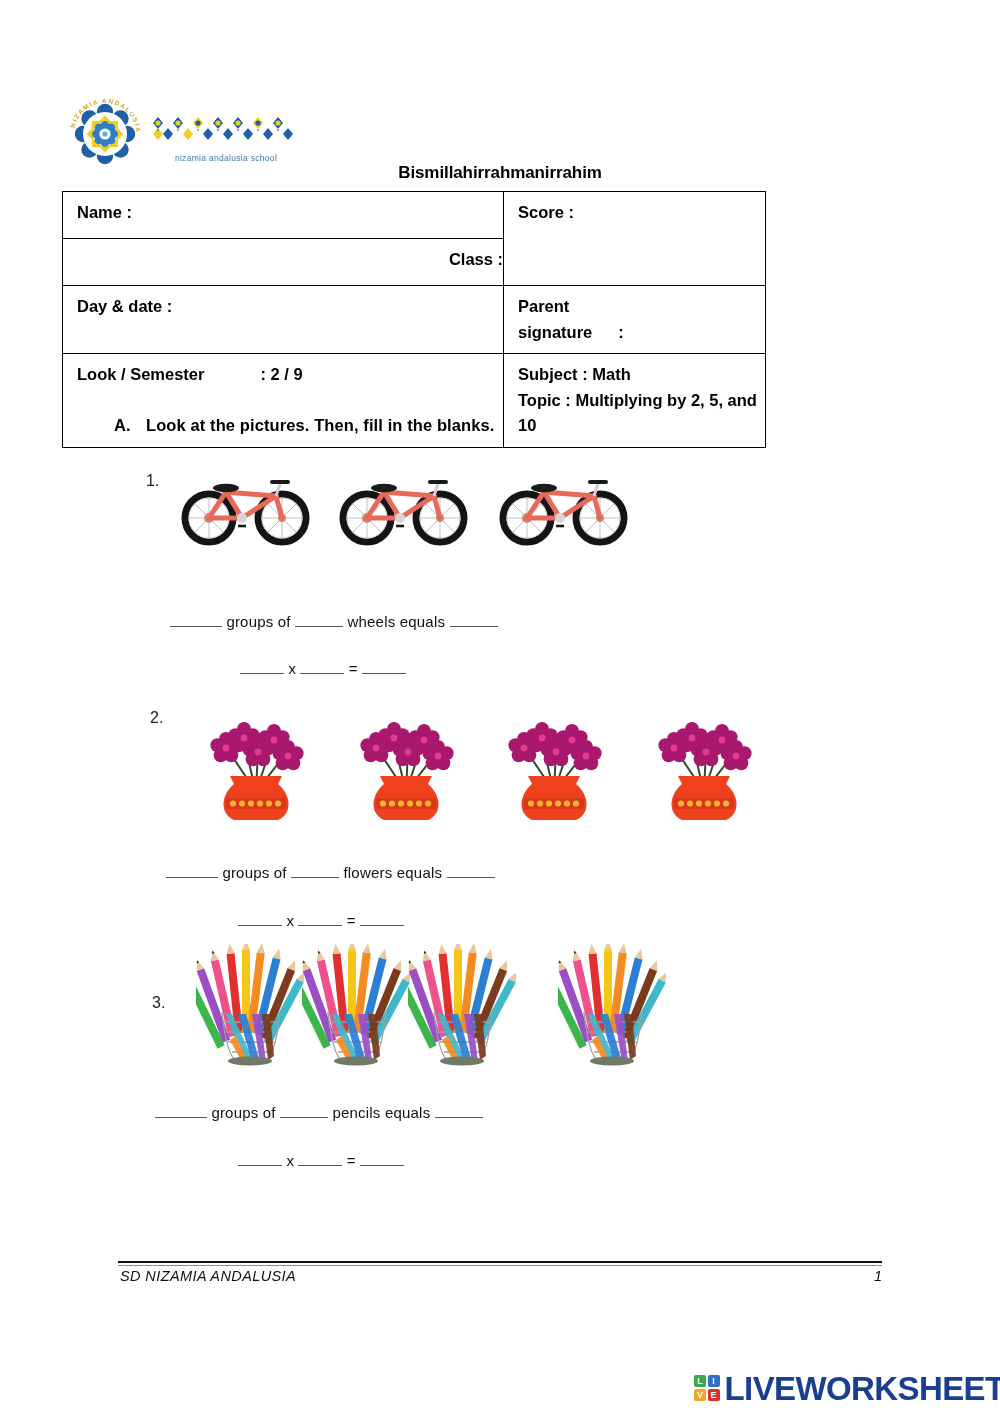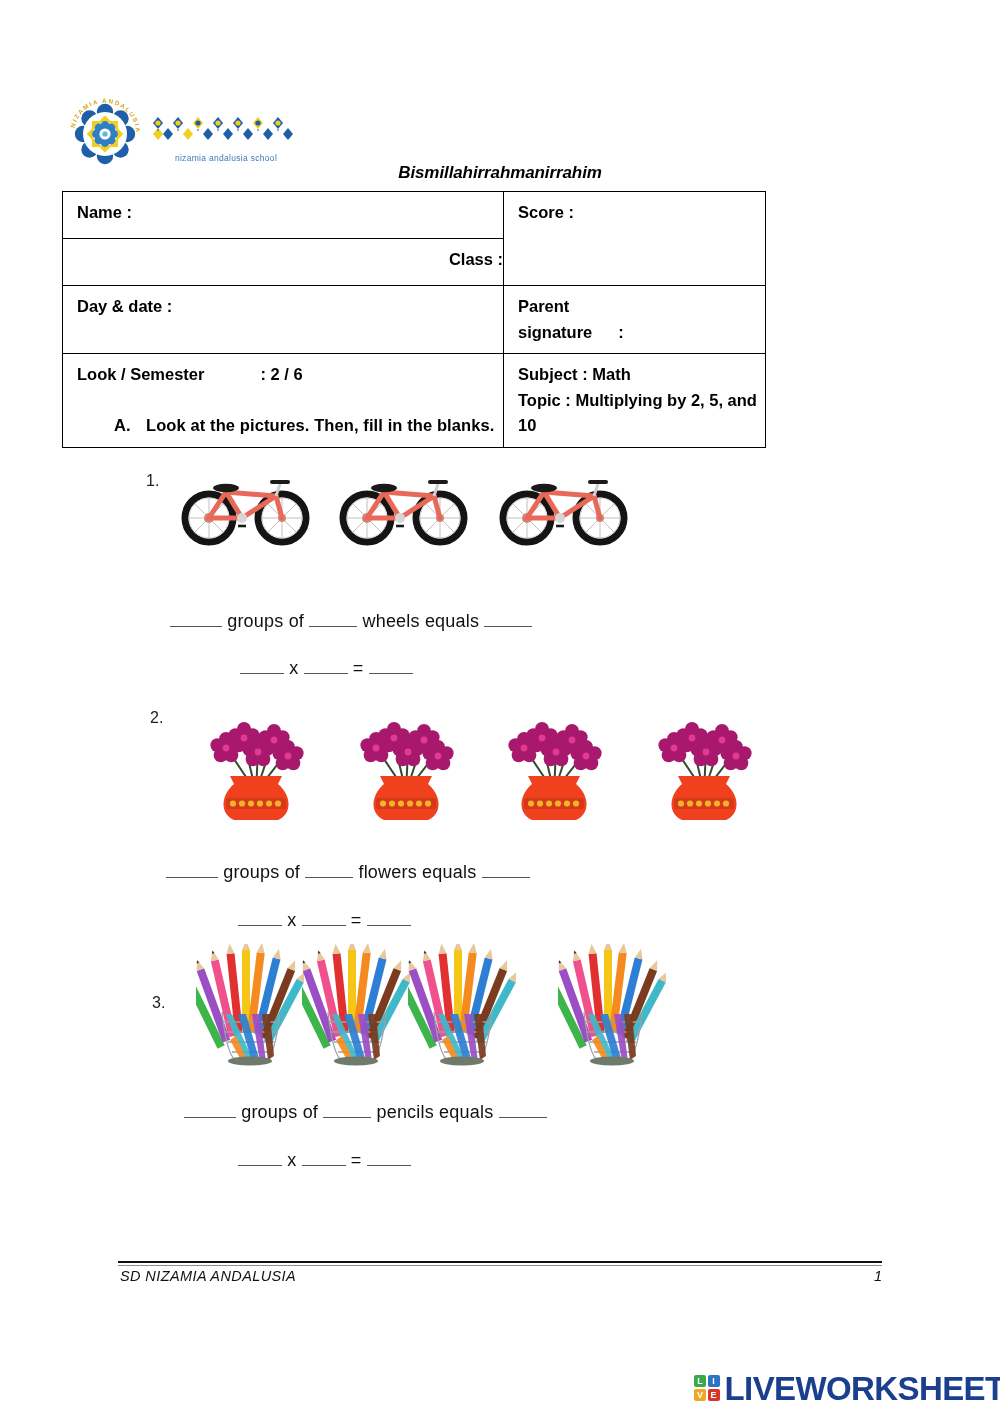--- a/index.html
+++ b/index.html
@@ -21,21 +21,21 @@
     position:absolute;left:82px;top:58px;width:152px;
     text-align:center;font-size:8.5px;letter-spacing:.3px;
     color:#1f5fa8;font-family:"Liberation Sans", sans-serif;
     white-space:nowrap;opacity:.85;
   }
 
   .bismillah{
     position:absolute;left:0;top:0;width:1000px;top:163px;
     text-align:center;
     font-family:"Liberation Sans", sans-serif;
-    font-weight:bold;font-style:italic;font-size:17px;
+    font-weight:bold;font-size:17px;
     letter-spacing:-.1px;
   }
 
   
   .info-table{
     position:absolute;left:62px;top:191px;width:704px;
     border:1.6px solid #000;border-collapse:collapse;
     table-layout:fixed;
   }
   .info-table td{
@@ -65,21 +65,21 @@
 
   
   .qnum{
     position:absolute;
     font-size:16px;
     font-family:"Liberation Sans", sans-serif;
     color:#222;
   }
   .blankline{
     position:absolute;
-    font-size:18px;
+    font-size:15px;
     font-family:"Liberation Sans", sans-serif;
     color:#111;
     white-space:nowrap;
     letter-spacing:.2px;
   }
   .u{
     display:inline-block;
     border-bottom:1.3px solid #555;
     height:15px;
     vertical-align:baseline;
@@ -273,21 +273,21 @@
     </tr>
     <tr class="r3">
       <td class="c-left">Day &amp; date :</td>
       <td>
         <span>Parent</span><br>
         <span>signature</span><span class="gap-mid"></span><span>:</span>
       </td>
     </tr>
     <tr class="r4">
       <td class="c-left">
-        <span>Look / Semester</span><span class="gap-wide"></span><span>: 2 / 6</span>
+        <span>Look / Semester</span><span class="gap-wide"></span><span>: 2 / 9</span>
       </td>
       <td>
         <span>Subject : Math</span><br>
         <span>Topic   : Multiplying by 2, 5, and 10</span>
       </td>
     </tr>
   </tbody>
     </table>
 
   <div class="instruction">
@@ -993,21 +993,21 @@
           <path d="M42,70 L56,118 L64,118 L50,70 Z" fill="#2d7fd4"></path>
           <path d="M56,70 L64,118 L70,118 L64,70 Z" fill="#9b4fc4"></path>
           <path d="M66,70 L72,116 L78,112 L74,70 Z" fill="#7a3b1e"></path>
           <path d="M34,96 L46,118 L52,118 L40,92 Z" fill="#f58a1f"></path>
         </g>
         <ellipse cx="54" cy="117" rx="22" ry="4.5" fill="#6f7a6a"></ellipse>
       </g>
     </svg>
   </div>
 
-  <div class="blankline" style="left:184px;top:1102px;">
+  <div class="blankline" style="left:155px;top:1102px;">
     <span class="u u-l"></span>
     <span>groups of</span>
     <span class="u u-m"></span>
     <span>pencils equals</span>
     <span class="u u-m"></span>
   </div>
   <div class="blankline" style="left:238px;top:1150px;">
     <span class="u u-s"></span>
     <span>x</span>
     <span class="u u-s"></span>

